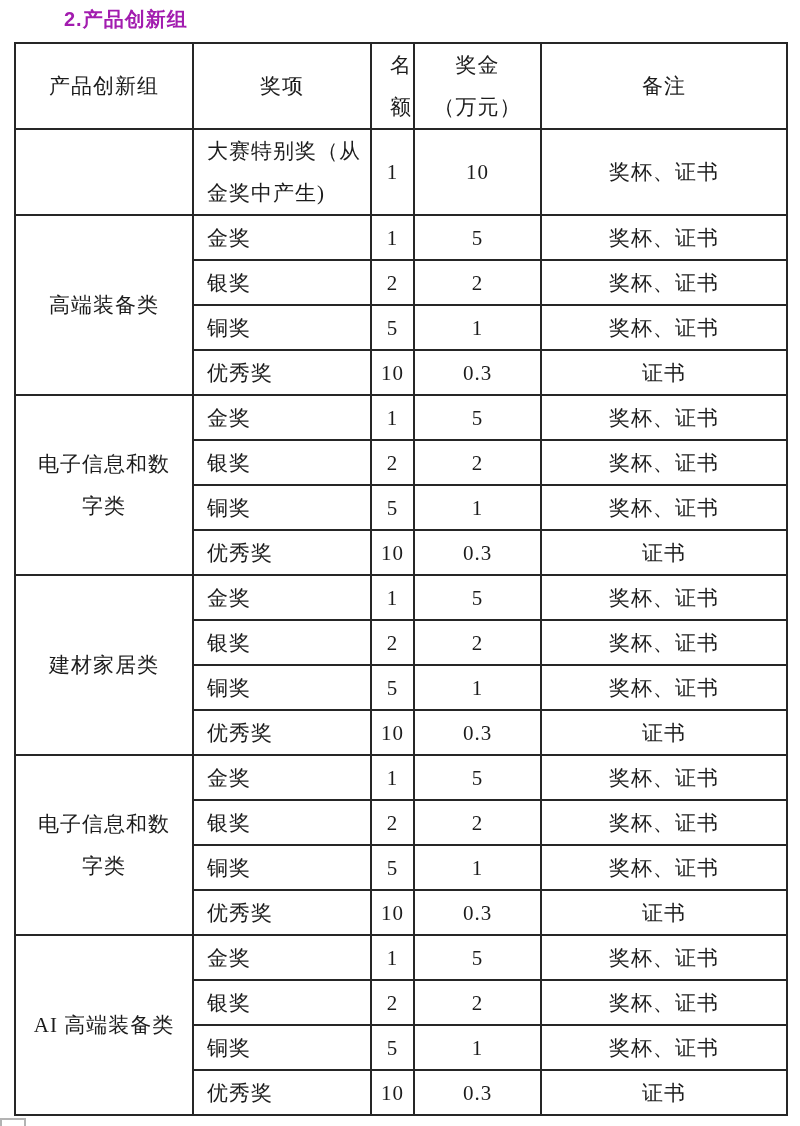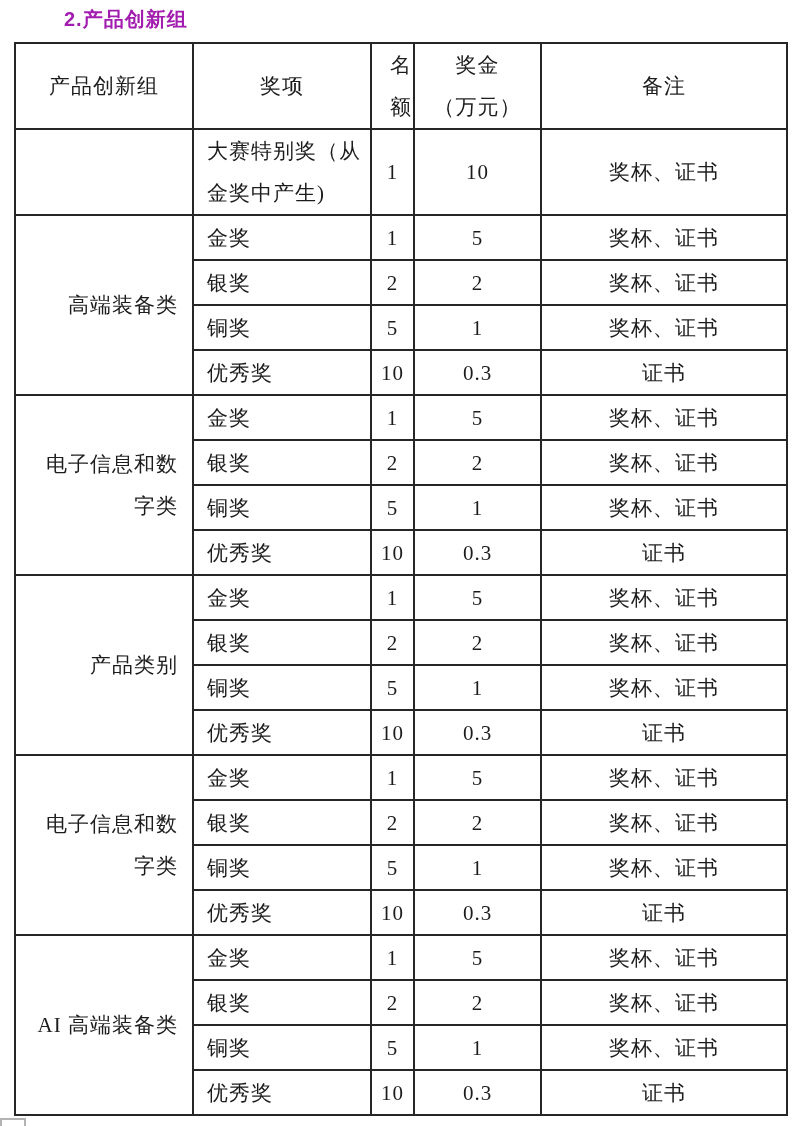--- a/index.html
+++ b/index.html
@@ -48,21 +48,20 @@
   .award-table tr.data-row { height: 45px; }
   .award-table th { font-weight: normal; }
   .award-table th.th-quota { padding: 0 18px; }
   .award-table th.th-prize { white-space: pre-line; margin-left: 17px; }
   .award-table td.cell-award {
     text-align: left;
     padding: 0 6px 0 13px;
   }
   .award-table td.cell-category {
     padding: 0 14px;
-    text-align: right;
   }
   .bottom-artifact {
     position: absolute;
     left: 0; top: 1118px;
     width: 22px; height: 10px;
     border: 2px solid #b3b3b3;
     border-bottom: none;
     background: #ffffff;
   }
 </style>
@@ -146,21 +145,21 @@
       <td>奖杯、证书</td>
     </tr>
     <tr class="data-row">
       <td class="cell-award">优秀奖</td>
       <td>10</td>
       <td>0.3</td>
       <td>证书</td>
     </tr>
 
     <tr class="data-row">
-      <td class="cell-category" rowspan="4">产品类别</td>
+      <td class="cell-category" rowspan="4">建材家居类</td>
       <td class="cell-award">金奖</td>
       <td>1</td>
       <td>5</td>
       <td>奖杯、证书</td>
     </tr>
     <tr class="data-row">
       <td class="cell-award">银奖</td>
       <td>2</td>
       <td>2</td>
       <td>奖杯、证书</td>

